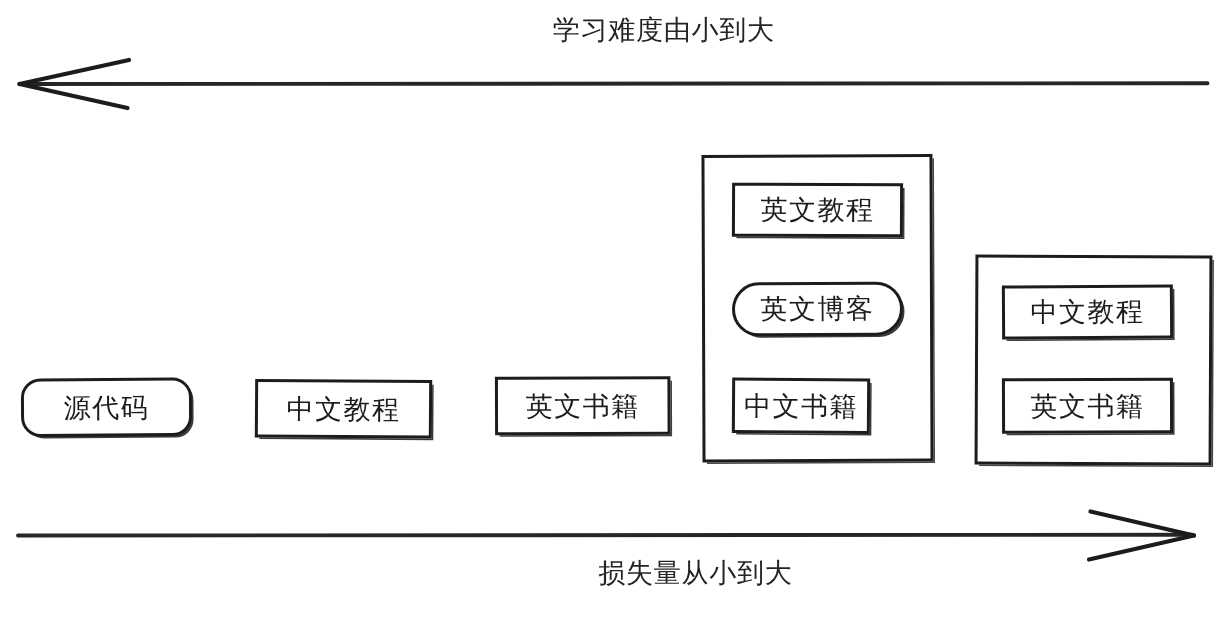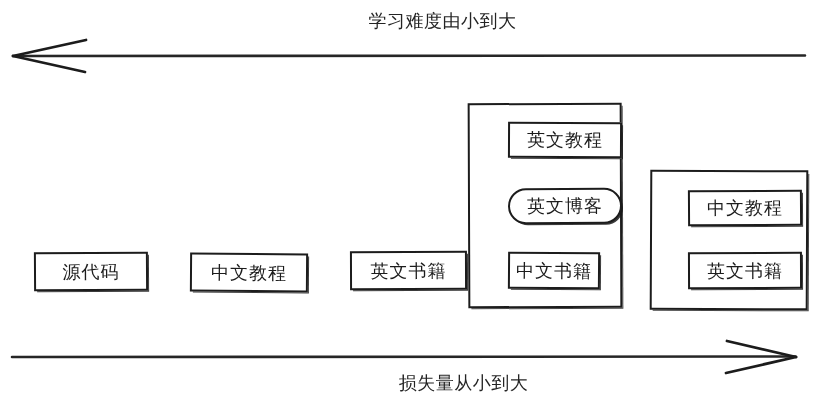--- a/index.html
+++ b/index.html
@@ -54,21 +54,20 @@
     background: #ffffff;
     border: 2px solid #1c1c1c;
     display: flex;
     align-items: center;
     justify-content: center;
     font-size: 18px;
     letter-spacing: 1px;
     color: #1c1c1c;
     white-space: nowrap;
     box-shadow: 2px 2px 0 -1px rgba(25,25,25,0.85);
-    margin-left: 20px;
   }
 
   .group-box {
     position: absolute;
     box-sizing: border-box;
     background: #ffffff;
     border: 2px solid #1c1c1c;
     box-shadow: 2px 2px 0 -1px rgba(25,25,25,0.8);
   }
 
@@ -92,21 +91,21 @@
     <path d="M12,357 L795,356.5" stroke="#262626" stroke-width="2.6" fill="none" stroke-linecap="round"></path>
     <path d="M796,357 L727,341" stroke="#1c1c1c" stroke-width="2.8" fill="none" stroke-linecap="round"></path>
     <path d="M796,357 L726,373" stroke="#1c1c1c" stroke-width="2.8" fill="none" stroke-linecap="round"></path>
   </g>
 </svg>
 
 <div class="axis-label" id="top-axis-label">学习难度由小到大</div>
 
 <div class="axis-label" id="bottom-axis-label">损失量从小到大</div>
 
-<div class="node-box sketch-a" style="left:14px; top:252px; width:114px; height:39px;">源代码</div>
+<div class="node-box sketch-a" style="left:14px; top:252px; width:114px; height:39px;border-radius:13px;">源代码</div>
 
 <div class="node-box sketch-b" style="left:170px; top:253px; width:118px; height:39px;">中文教程</div>
 
 <div class="node-box sketch-c" style="left:330px; top:251px; width:117px; height:39px;">英文书籍</div>
 
 <div class="group-box sketch-c" style="left:468px; top:103px; width:154px; height:205px;"></div>
 
 <div class="node-box sketch-d" style="left:488px; top:122px; width:114px; height:36px;">英文教程</div>
 
 <div class="node-box sketch-a" style="left:488px; top:188px; width:114px; height:36px;border-radius:18px;">英文博客</div>

